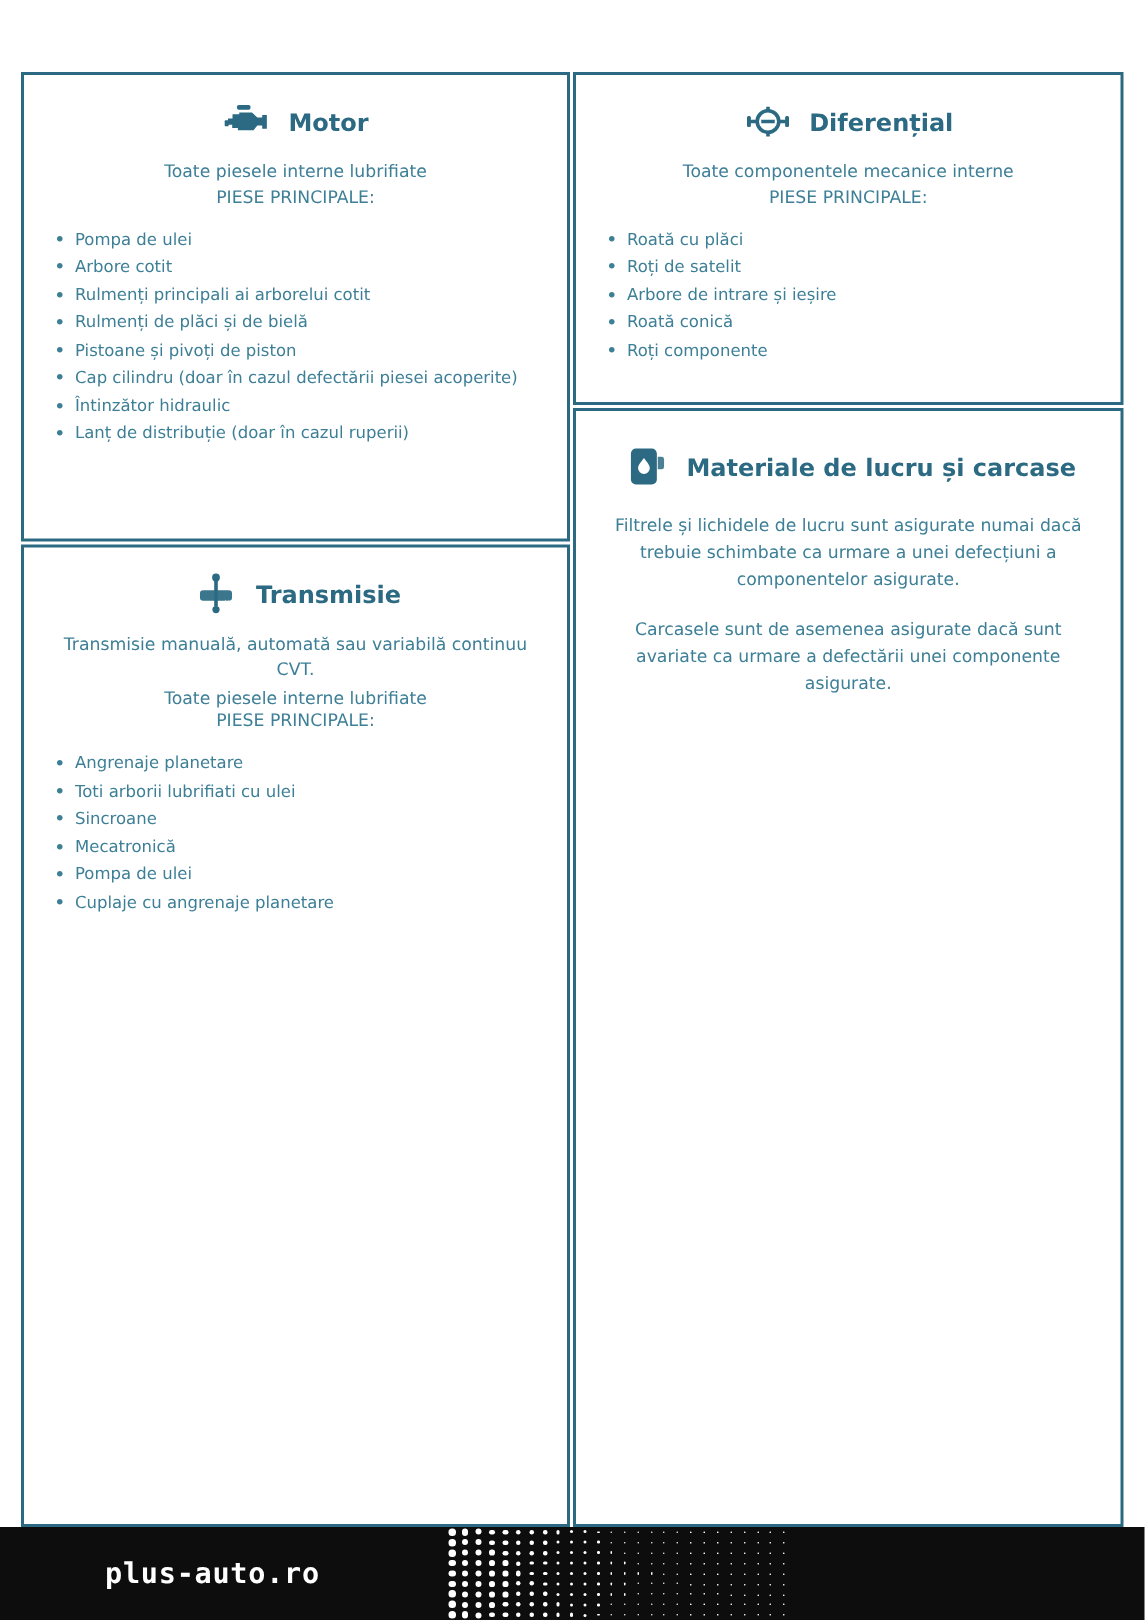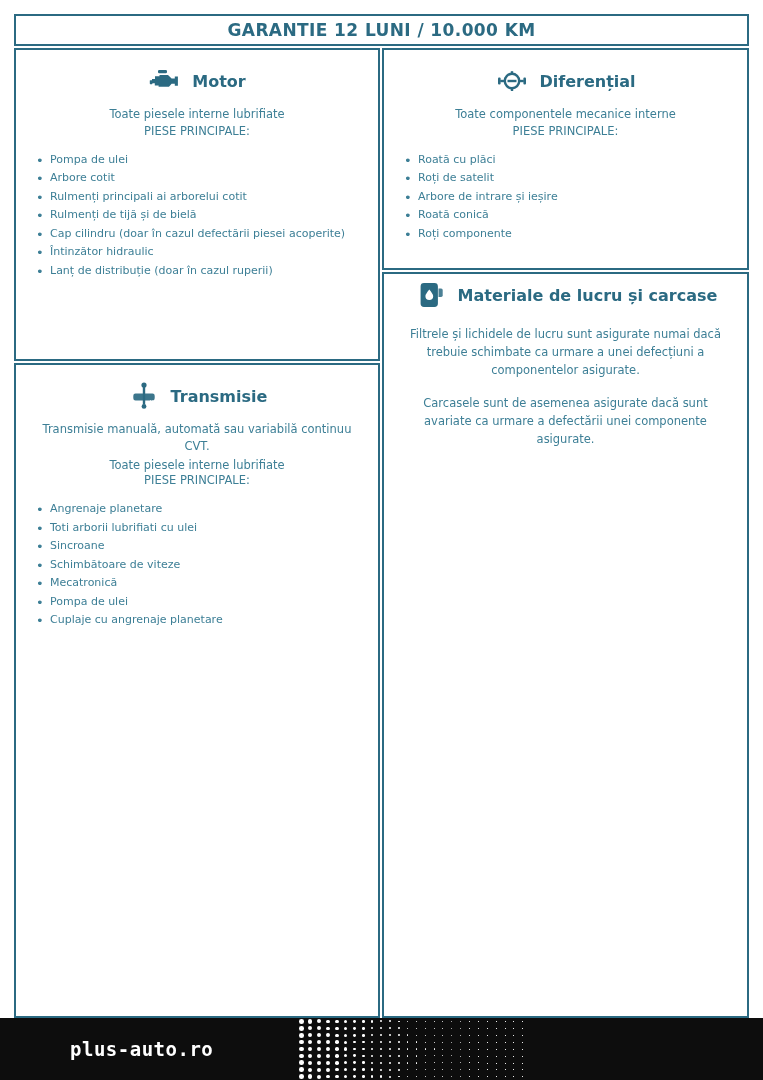--- a/index.html
+++ b/index.html
@@ -139,44 +139,42 @@
     background: #ffffff;
     border-radius: 50%;
     display: block;
   }
 </style>
 </head>
 <body>
 
 <div class="page">
 
-  <div class="header-band">
-    <div class="header-title">GARANTIE 12 LUNI / 10.000 KM</div>
-  </div>
 
   <div class="panel" id="panel-motor">
     <div class="panel-head">
       <span class="icon-wrap">
         <svg width="32" height="26" viewBox="0 0 32 26">
           <g fill="#2b6a82">
             <rect x="9" y="2" width="9" height="3.2" rx="1.2"></rect>
             <path d="M3 11 h3 V8.2 h4.5 V7 h8.5 l3.6 3.4 h3.2 V8.6 h3.1 v9.2 h-3.1 v-2.1 h-3.2 l-2.6 3.1 H9.6 v-1.4 H5.8 v-2.2 H3 Z"></path>
             <rect x="0.8" y="12.2" width="2.6" height="4" rx="0.6"></rect>
           </g>
         </svg>
       </span>
       <span class="panel-title">Motor</span>
     </div>
     <div class="subtext">Toate piesele interne lubrifiate</div>
     <div class="parts-label">PIESE PRINCIPALE:</div>
     <ul class="parts">
       <li>Pompa de ulei</li>
       <li>Arbore cotit</li>
       <li>Rulmenți principali ai arborelui cotit</li>
-      <li>Rulmenți de tijă și de bielă</li>
+      <li>Rulmenți de plăci și de bielă</li>
+      <li>Pistoane și pivoți de piston</li>
       <li>Cap cilindru (doar în cazul defectării piesei acoperite)</li>
       <li>Întinzător hidraulic</li>
       <li>Lanț de distribuție (doar în cazul ruperii)</li>
     </ul>
   </div>
 
   <div class="panel" id="panel-transmisie">
     <div class="panel-head">
       <span class="icon-wrap">
         <svg width="30" height="30" viewBox="0 0 30 30">
@@ -194,21 +192,20 @@
       </span>
       <span class="panel-title">Transmisie</span>
     </div>
     <div class="subtext">Transmisie manuală, automată sau variabilă continuu CVT.</div>
     <div class="parts-label" style="margin-top:4px;">Toate piesele interne lubrifiate</div>
     <div class="parts-label">PIESE PRINCIPALE:</div>
     <ul class="parts">
       <li>Angrenaje planetare</li>
       <li>Toti arborii lubrifiati cu ulei</li>
       <li>Sincroane</li>
-      <li>Schimbătoare de viteze</li>
       <li>Mecatronică</li>
       <li>Pompa de ulei</li>
       <li>Cuplaje cu angrenaje planetare</li>
     </ul>
   </div>
 
   <div class="panel" id="panel-diferential">
     <div class="panel-head">
       <span class="icon-wrap">
         <svg width="30" height="28" viewBox="0 0 30 28">
@@ -233,21 +230,21 @@
     <ul class="parts">
       <li>Roată cu plăci</li>
       <li>Roți de satelit</li>
       <li>Arbore de intrare și ieșire</li>
       <li>Roată conică</li>
       <li>Roți componente</li>
     </ul>
   </div>
 
   <div class="panel" id="panel-materiale">
-    <div class="panel-head" style="margin-top:4px;">
+    <div class="panel-head" style="margin-top:20px;">
       <span class="icon-wrap">
         <svg width="28" height="30" viewBox="0 0 28 30">
           <g fill="#2b6a82">
             <path d="M7 3 h10.5 a3.4 3.4 0 0 1 3.4 3.4 v17.2 a3.4 3.4 0 0 1 -3.4 3.4 H7 a3.4 3.4 0 0 1 -3.4 -3.4 V6.4 A3.4 3.4 0 0 1 7 3 Z"></path>
             <path d="M21.5 8.5 h2.6 a1.6 1.6 0 0 1 1.6 1.6 v5.2 a1.6 1.6 0 0 1 -1.6 1.6 h-2.6 z" opacity="0.85"></path>
           </g>
           <path d="M12.3 9.4 c2.4 3.1 3.9 5 3.9 6.7 a3.9 3.9 0 0 1 -7.8 0 c0 -1.7 1.5 -3.6 3.9 -6.7 z" fill="#ffffff"></path>
         </svg>
       </span>
       <span class="panel-title">Materiale de lucru și carcase</span>

